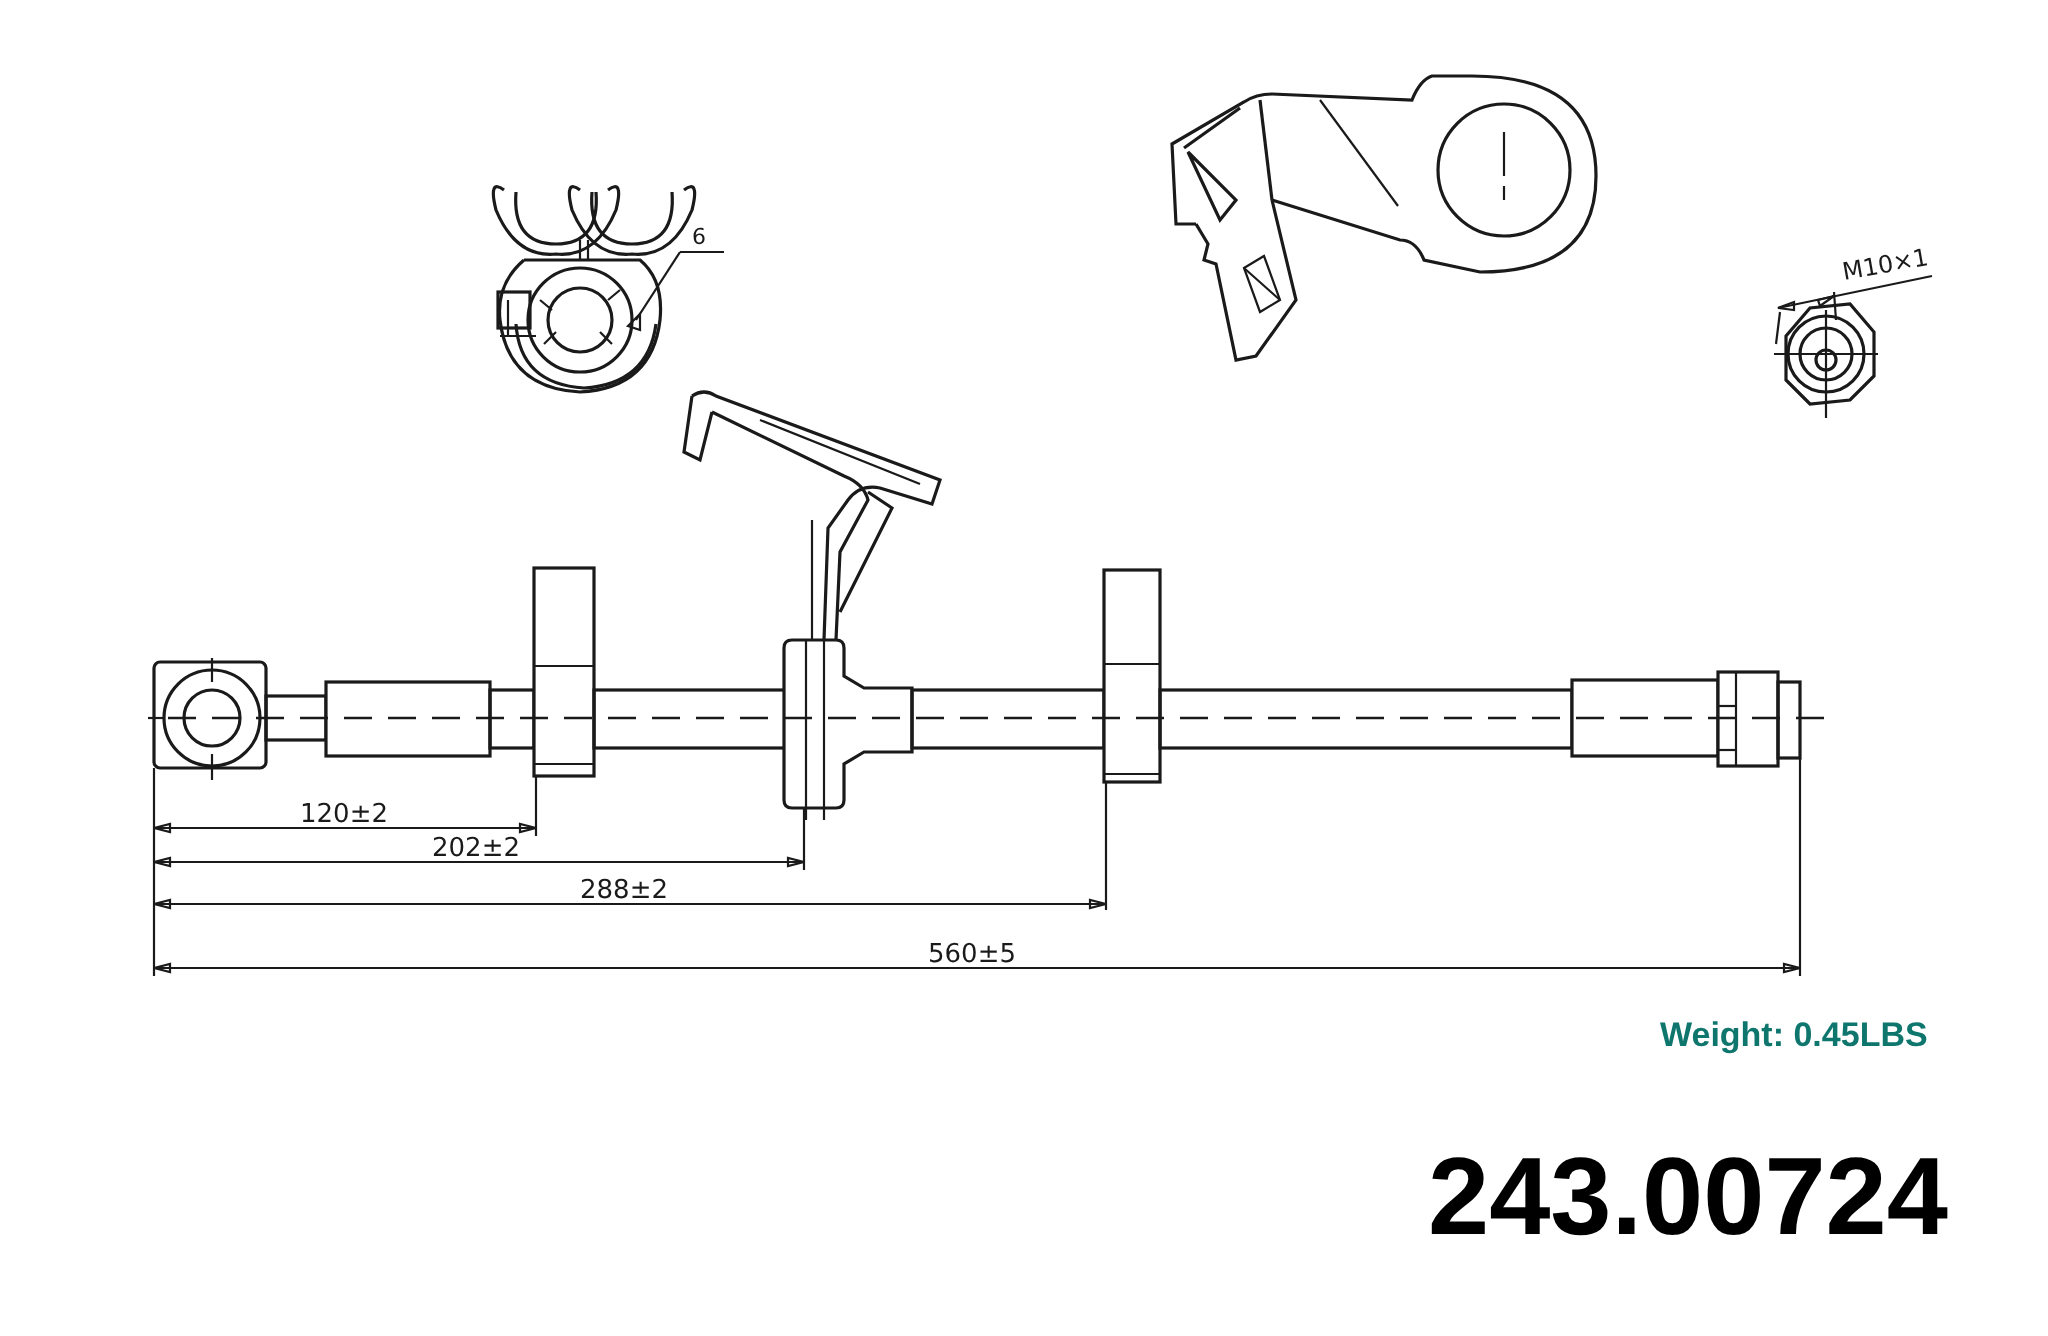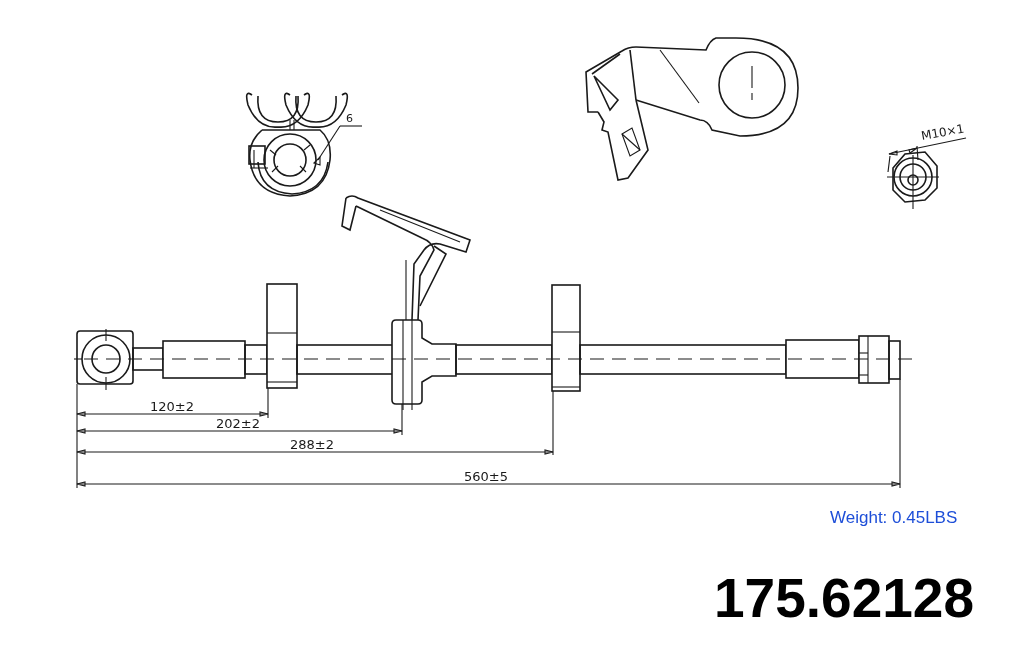--- a/index.html
+++ b/index.html
@@ -4,21 +4,21 @@
   <style>
     html, body { margin: 0; padding: 0; background: #ffffff; }
     body { width: 1024px; height: 668px; position: relative; overflow: hidden; font-family: "Liberation Sans", sans-serif; }
     svg { position: absolute; left: 0; top: 0; }
     .ln { stroke: #1a1a1a; stroke-width: 1.6; fill: none; }
     .thin { stroke: #1a1a1a; stroke-width: 1.1; fill: none; }
     .fillw { fill: #ffffff; stroke: #1a1a1a; stroke-width: 1.6; }
     .center { stroke: #1a1a1a; stroke-width: 1.2; stroke-dasharray: 14 8; fill: none; }
     .dim { stroke: #1a1a1a; stroke-width: 1.1; fill: none; }
     .dimtxt { font-family: "DejaVu Sans", sans-serif; font-size: 13px; fill: #1a1a1a; }
-    .weight { position: absolute; left: 830px; top: 508px; font-family: "Liberation Sans", sans-serif; font-weight: normal; font-size: 17px; color: #1d4ed8; }
+    .weight { position: absolute; left: 830px; top: 508px; font-family: "Liberation Sans", sans-serif; font-weight: bold; font-size: 17px; color: #0f766e; }
     .partno { position: absolute; left: 714px; top: 566px; font-family: "Liberation Sans", sans-serif; font-weight: bold; font-size: 55px; color: #000; letter-spacing: 0px; }
   </style>
 </head>
 <body>
 
 <svg width="1024" height="668" viewBox="0 0 1024 668">
 
   <g>
     <path class="ln" d="M252,95 q-8,-6 -4,10 q10,24 30,22 q20,2 30,-22 q4,-16 -4,-10"></path>
     <path class="ln" d="M258,96 q-2,26 20,26 q22,0 20,-26"></path>
@@ -143,13 +143,13 @@
     <path class="dim" d="M77,484 l8,-2 l0,4 z M900,484 l-8,-2 l0,4 z"></path>
 
     <text class="dimtxt" x="150" y="411">120±2</text>
     <text class="dimtxt" x="216" y="428">202±2</text>
     <text class="dimtxt" x="290" y="449">288±2</text>
     <text class="dimtxt" x="464" y="481">560±5</text>
   </g>
 </svg>
 
 <div class="weight">Weight: 0.45LBS</div>
-<div class="partno">175.62128</div>
+<div class="partno">243.00724</div>
 
 </body></html>

